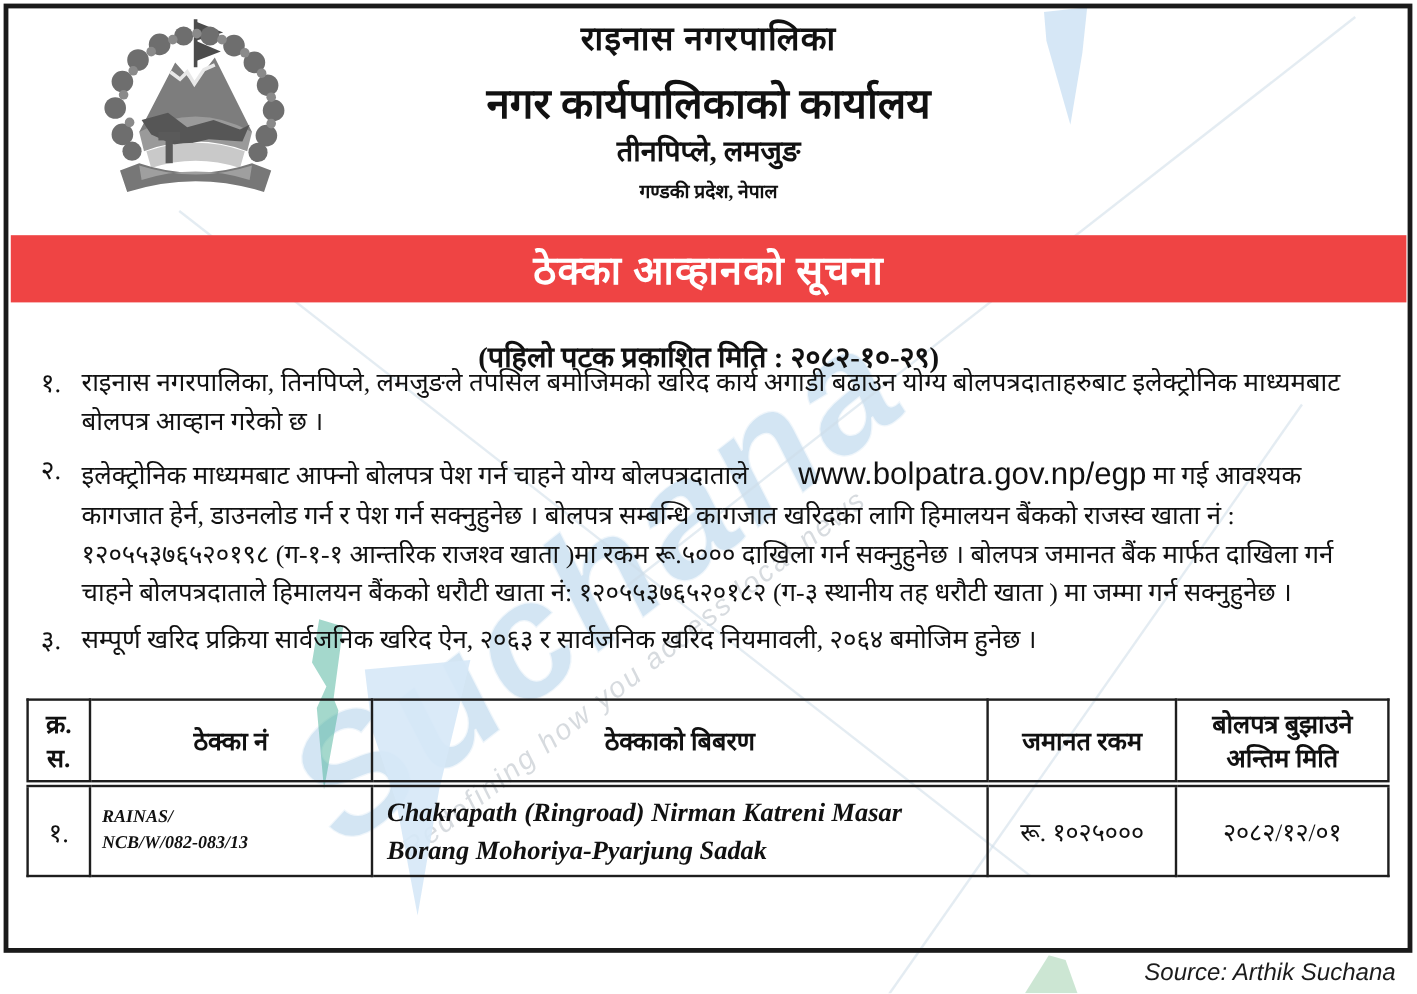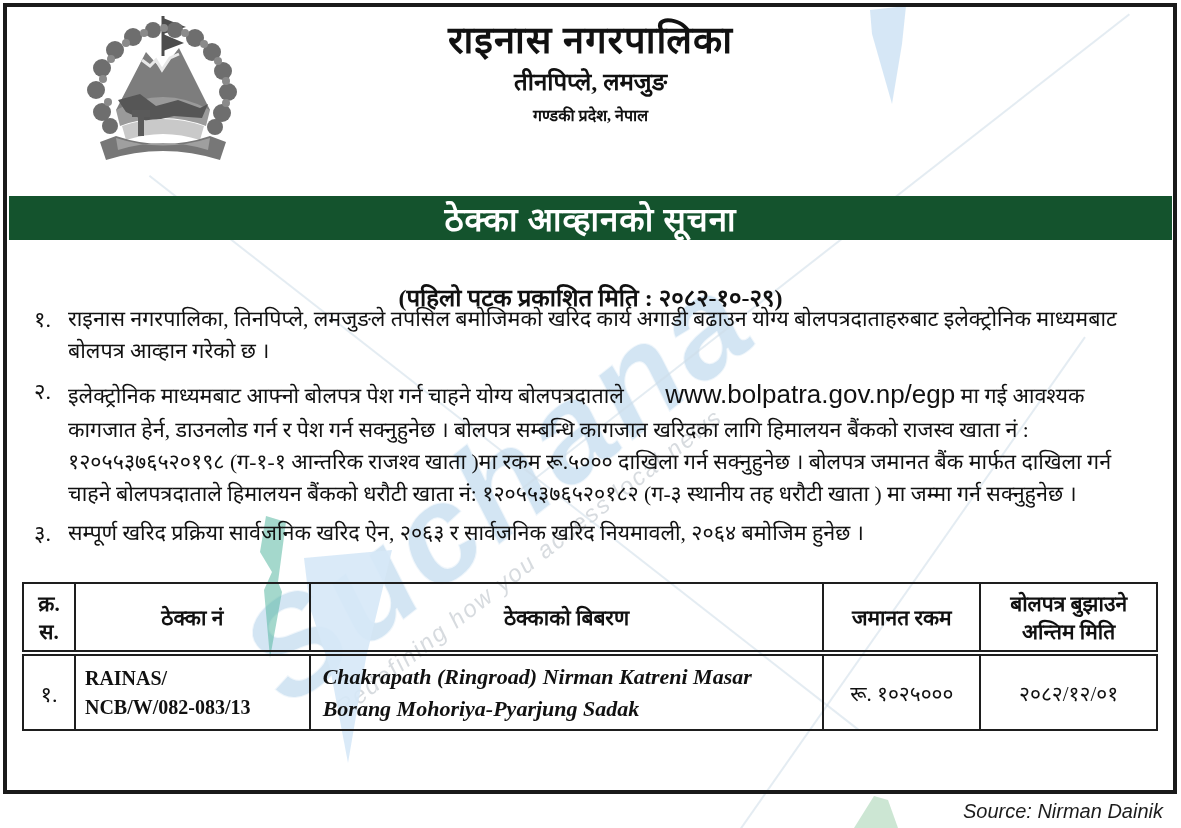--- a/index.html
+++ b/index.html
@@ -25,44 +25,44 @@
     position:absolute; left:330px; top:700px;
     transform:rotate(-38deg); transform-origin:left top;
     font-family:"Liberation Sans",sans-serif; font-style:italic;
     font-size:24px; color:rgba(150,160,170,0.38); letter-spacing:2px;
   }
   .wm-line { position:absolute; background:rgba(205,220,232,0.55); height:1.5px; transform-origin:left top; }
   .wm-shape { position:absolute; }
   
   .emblem { position:absolute; left:82px; top:14px; width:162px; height:160px; z-index:2; }
   .head { position:absolute; left:0; right:0; top:12px; text-align:center; z-index:2; }
-  .head .org    { font-size:38px; font-weight:bold; letter-spacing:1px; }
+  .head .org    { font-size:28px; font-weight:bold; letter-spacing:1px; }
   .head .office { font-size:35px; font-weight:bold; margin-top:11px; }
   .head .addr1  { font-size:24px; font-weight:bold; }
   .head .addr2  { font-size:16px; font-weight:bold; margin-top:7px; }
   .banner {
-    position:absolute; left:9px; right:9px; top:196px; height:44px;
-    background:#14532d; color:#fff; z-index:2;
+    position:absolute; left:9px; right:9px; top:196px; height:56px;
+    background:#ef4444; color:#fff; z-index:2;
     display:flex; align-items:center; justify-content:center;
     font-size:33px; font-weight:bold; letter-spacing:1px;
   }
   .pubdate { position:absolute; left:0; right:0; top:280px; text-align:center; font-size:24px; font-weight:bold; z-index:2; }
   
   .list { position:absolute; left:34px; right:26px; top:303px; z-index:2; }
   .li { display:flex; margin-bottom:7px; }
   .li .num { flex:0 0 34px; font-size:22px; line-height:1.5; }
   .li .txt { flex:1; font-size:21.5px; line-height:1.5; text-align:left; }
   .url { font-family:"Liberation Sans",sans-serif; font-size:26px;margin-left:36px; }
   
   .ttable { position:absolute; left:22px; top:582px; width:1136px; border-collapse:collapse; z-index:2; background:transparent; }
   .ttable th, .ttable td { border:2.5px solid #1e1e1e; }
   .ttable th { font-size:21px; font-weight:bold; text-align:center; vertical-align:middle; height:70px; border-bottom:6px double #1e1e1e; padding:4px 6px; }
   .ttable td { height:77px; vertical-align:middle; }
   .c-sn { text-align:center; font-size:22px; }
-  .c-no { font-weight:bold; font-size:20px; padding:4px 20px 4px 9px; line-height:1.45; }
+  .c-no { font-weight:bold; font-style:italic; font-size:15px; padding:4px 20px 4px 9px; line-height:1.45; }
   .c-desc { font-weight:bold; font-style:italic; font-size:22px; padding:4px 12px; line-height:1.45; }
   .c-amt, .c-date { text-align:center; font-size:21px; }
   .sign { position:absolute; right:30px; top:753px; font-size:23px; font-weight:bold; z-index:2; }
   .source { position:absolute; right:18px; top:800px; font-family:"Liberation Sans",sans-serif; font-style:italic; font-size:20px; color:#1c1c1c; z-index:2; }
 </style>
 </head>
 <body>
 
 <div class="page">
 
@@ -139,20 +139,21 @@
 
     <rect x="56" y="100" width="6" height="22" fill="#5a5a5a"></rect>
     <rect x="50" y="96" width="18" height="7" fill="#5a5a5a"></rect>
 
     <path d="M18,128 L34,122 Q81,138 128,122 L144,128 L138,146 Q81,128 24,146 Z" fill="#777777"></path>
     <path d="M34,124 Q81,139 128,124 L126,136 Q81,122 36,136 Z" fill="#9f9f9f"></path>
   </svg>
 
   <div class="head">
     <div class="org">राइनास नगरपालिका</div>
+    <div class="office">नगर कार्यपालिकाको कार्यालय</div>
     <div class="addr1">तीनपिप्ले, लमजुङ</div>
     <div class="addr2">गण्डकी प्रदेश, नेपाल</div>
   </div>
 
   <div class="banner">ठेक्का आव्हानको सूचना</div>
 
   <div class="pubdate">(पहिलो पटक प्रकाशित मिति : २०८२-१०-२९)</div>
 
   <div class="list">
     <div class="li">
@@ -194,15 +195,15 @@
           <div>NCB/W/082-083/13</div>
         </td>
         <td class="c-desc">Chakrapath (Ringroad) Nirman Katreni Masar Borang Mohoriya-Pyarjung Sadak</td>
         <td class="c-amt">रू. १०२५०००</td>
         <td class="c-date">२०८२/१२/०१</td>
       </tr>
     </tbody>
   </table>
 
 
-  <div class="source">Source: Nirman Dainik</div>
+  <div class="source">Source: Arthik Suchana</div>
 
 </div>
 
 </body></html>

